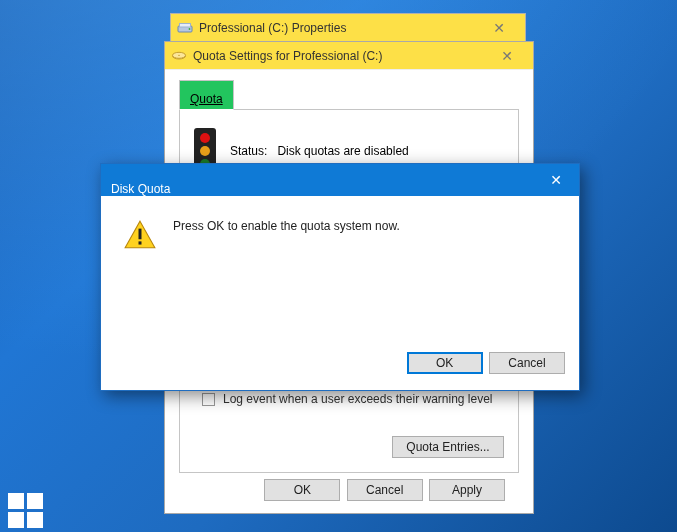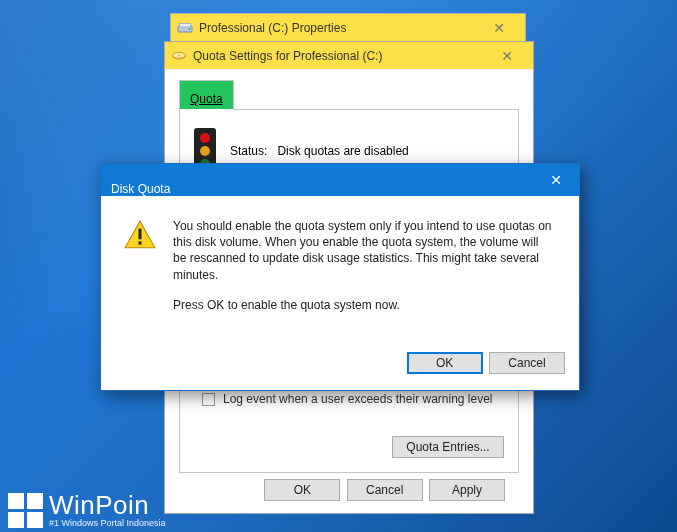--- a/index.html
+++ b/index.html
@@ -282,34 +282,29 @@
   </div>
   <div class="modal-body">
     <div class="warn-icon">
       <svg width="34" height="34" viewBox="0 0 32 32">
         <polygon points="16,3 30,28 2,28" fill="#ffd21f" stroke="#b8860b" stroke-width="1"></polygon>
         <rect x="14.6" y="10" width="2.8" height="10" fill="#222"></rect>
         <rect x="14.6" y="22" width="2.8" height="3" fill="#222"></rect>
       </svg>
     </div>
     <div class="modal-text">
-      <p>You should enable the quota system only if you intend to use quotas on this disk volume.  When you enable the quota system, the volume will be rescanned to update disk usage statistics. This might take several minutes.</p>
       <p>Press OK to enable the quota system now.</p>
     </div>
   </div>
   <div class="modal-footer">
     <button class="win-btn focused">OK</button>
     <button class="win-btn">Cancel</button>
   </div>
 </div>
 
 <div class="watermark">
   <div class="wm-logo">
     <span></span>
       <span></span>
       <span></span>
       <span></span>
   </div>
-  <div class="wm-text">
-    <div class="big">WinPoin</div>
-    <div class="small">#1 Windows Portal Indonesia</div>
-  </div>
 </div>
 
 </body></html>

